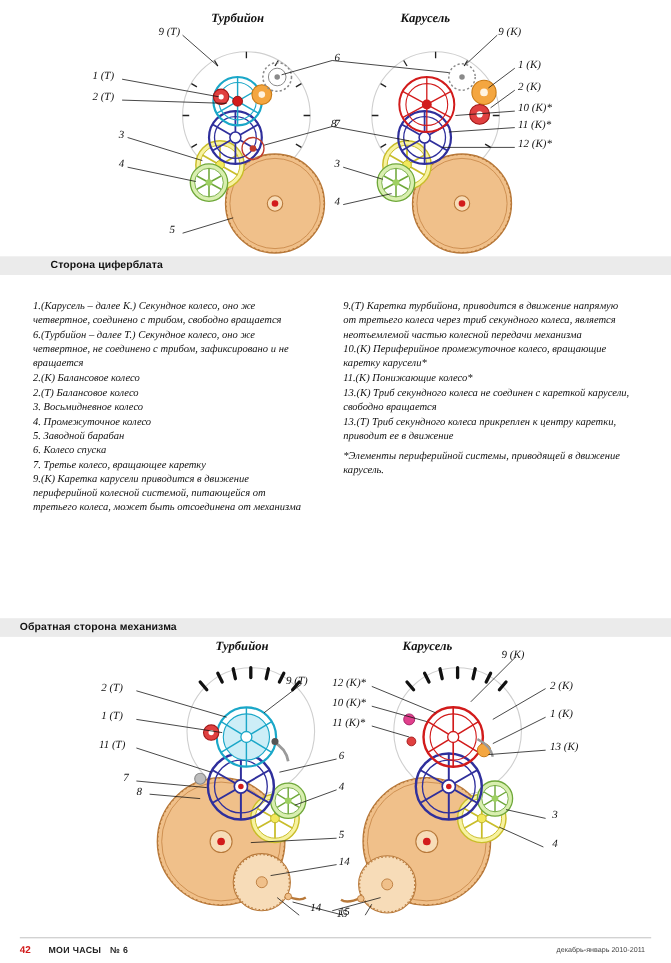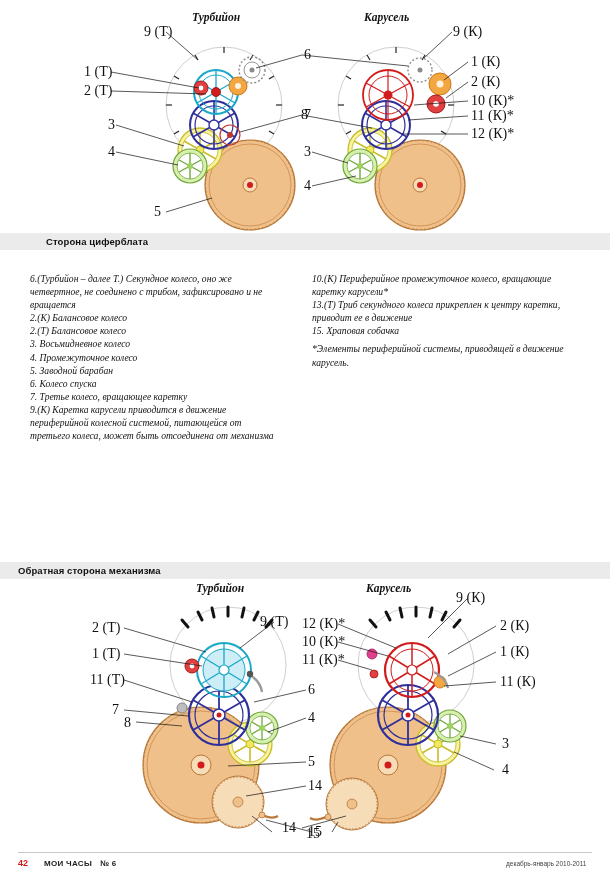--- a/index.html
+++ b/index.html
@@ -28,21 +28,22 @@
     position: absolute;
     left: 16px;
     width: 610px;
   }
   .diag-top { top: 0; height: 232px; }
   .diag-bottom { top: 570px; height: 270px; }
 
   .lbl {
     position: absolute;
     font-family: "Liberation Serif", serif;
-    font-size: 14px;
+    font-size: 10px;
+    font-style: italic;
     white-space: nowrap;
     color: #111;
   }
   .hdr {
     position: absolute;
     font-family: "Liberation Serif", serif;
     font-size: 11.5px;
     font-style: italic;
     font-weight: 700;
     white-space: nowrap;
@@ -308,35 +309,38 @@
     <div class="lbl" style="left:455px; top:126px;">12 (К)*</div>
     <div class="lbl" style="left:285px; top:107px;">8</div>
     <div class="lbl" style="left:288px; top:144px;">3</div>
     <div class="lbl" style="left:288px; top:178px;">4</div>
   </div>
 
   <div class="band" style="top:233px;"></div>
   <div class="band-title" style="top:236px;margin-left:28px;">Сторона циферблата</div>
 
   <div class="col" style="left:30px; top:272px; width:250px;">
+    <p>1.(Карусель – далее К.) Секундное колесо, оно же четвертное, соединено с трибом, свободно вращается</p>
     <p>6.(Турбийон – далее Т.) Секундное колесо, оно же четвертное, не соединено с трибом, зафиксировано и не вращается</p>
     <p>2.(К) Балансовое колесо</p>
     <p>2.(Т) Балансовое колесо</p>
     <p>3. Восьмидневное колесо</p>
     <p>4. Промежуточное колесо</p>
     <p>5. Заводной барабан</p>
     <p>6. Колесо спуска</p>
     <p>7. Третье колесо, вращающее каретку</p>
     <p>9.(К)  Каретка карусели приводится в движение периферийной колесной системой, питающейся от третьего колеса, может быть отсоединена от механизма</p>
   </div>
 
   <div class="col" style="left:312px; top:272px; width:262px;">
+    <p>9.(Т) Каретка турбийона, приводится в движение напрямую от третьего колеса через триб секундного колеса, является неотъемлемой частью колесной передачи механизма</p>
     <p>10.(К) Периферийное промежуточное колесо, вращающие каретку карусели*</p>
+    <p>11.(К) Понижающие колесо*</p>
+    <p>13.(К) Триб секундного колеса не соединен с кареткой карусели, свободно вращается</p>
     <p>13.(Т) Триб секундного колеса прикреплен к центру каретки, приводит ее в движение</p>
-    <p>15. Храповая собачка</p>
     <p class="gap">*Элементы периферийной системы, приводящей в движение карусель.</p>
   </div>
 
   <div class="band" style="top:562px;"></div>
   <div class="band-title" style="top:565px;">Обратная сторона механизма</div>
 
   <div class="diagram diag-bottom">
     <svg width="610" height="270" viewBox="0 0 610 270">
 
       <circle cx="212" cy="95" r="58" fill="#ffffff" stroke="#cfcfcf" stroke-width="1"></circle>
@@ -516,21 +520,21 @@
     <div class="lbl" style="left:292px; top:184px;">5</div>
     <div class="lbl" style="left:292px; top:208px;">14</div>
     <div class="lbl" style="left:292px; top:254px;">15</div>
 
     <div class="lbl" style="left:286px; top:46px;">12 (К)*</div>
     <div class="lbl" style="left:286px; top:64px;">10 (К)*</div>
     <div class="lbl" style="left:286px; top:82px;">11 (К)*</div>
     <div class="lbl" style="left:440px; top:20px;">9 (К)</div>
     <div class="lbl" style="left:484px; top:48px;">2 (К)</div>
     <div class="lbl" style="left:484px; top:74px;">1 (К)</div>
-    <div class="lbl" style="left:484px; top:104px;">11 (К)</div>
+    <div class="lbl" style="left:484px; top:104px;">13 (К)</div>
     <div class="lbl" style="left:486px; top:166px;">3</div>
     <div class="lbl" style="left:486px; top:192px;">4</div>
     <div class="lbl" style="left:266px; top:250px;">14</div>
     <div class="lbl" style="left:290px; top:256px;">15</div>
   </div>
 
   <div class="footrule" style="top:852px;"></div>
   <div class="pagenum" style="left:18px; top:858px;">42</div>
   <div class="magname" style="left:44px; top:859px;">МОИ ЧАСЫ</div>
   <div class="magname" style="left:100px; top:859px;">№ 6</div>

